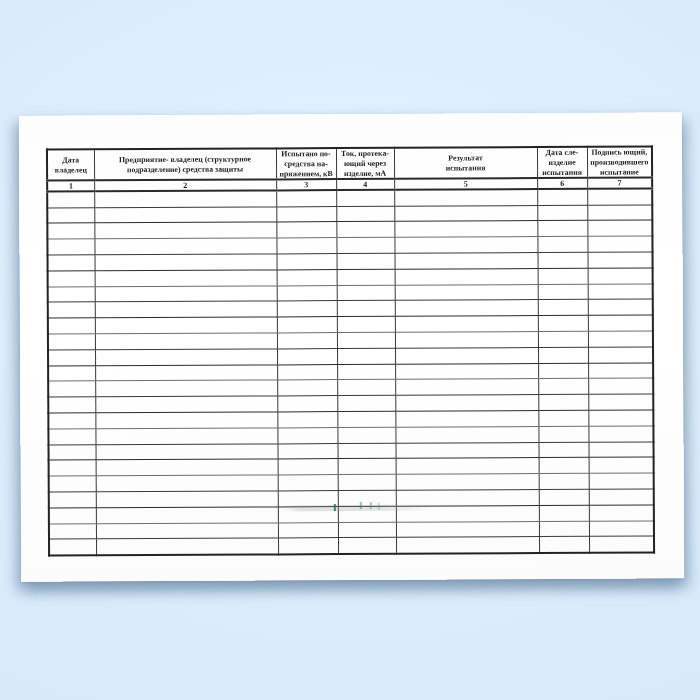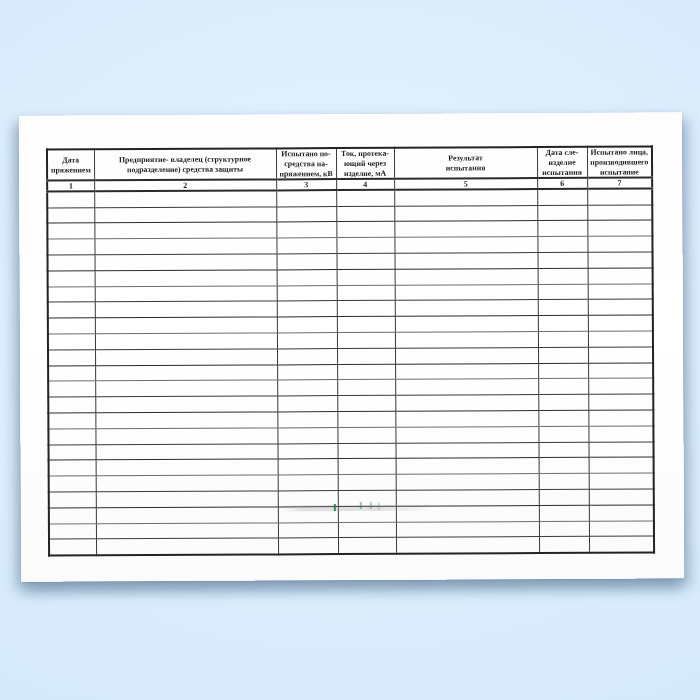--- a/index.html
+++ b/index.html
@@ -117,35 +117,35 @@
           <col style="width: 182px;">
           <col style="width: 60px;">
           <col style="width: 58px;">
           <col style="width: 143px;">
           <col style="width: 50px;">
           <col style="width: 65px;">
       </colgroup>
       <thead>
         <tr class="header-row">
           <th>Дата
-пряжением</th>
+владелец</th>
           <th>Предприятие- владелец (структурное
 подразделение) средства защиты</th>
           <th>Испытано по-
 средства на-
 пряжением, кВ</th>
           <th>Ток, протека-
 ющий через
 изделие, мА</th>
           <th>Результат
 испытания</th>
           <th>Дата сле-
 изделие
 испытания</th>
-          <th>Испытано лица,
+          <th>Подпись ющий,
 производившего
 испытание</th>
         </tr>
         <tr class="number-row">
           <td>1</td>
           <td>2</td>
           <td>3</td>
           <td>4</td>
           <td>5</td>
           <td>6</td>

